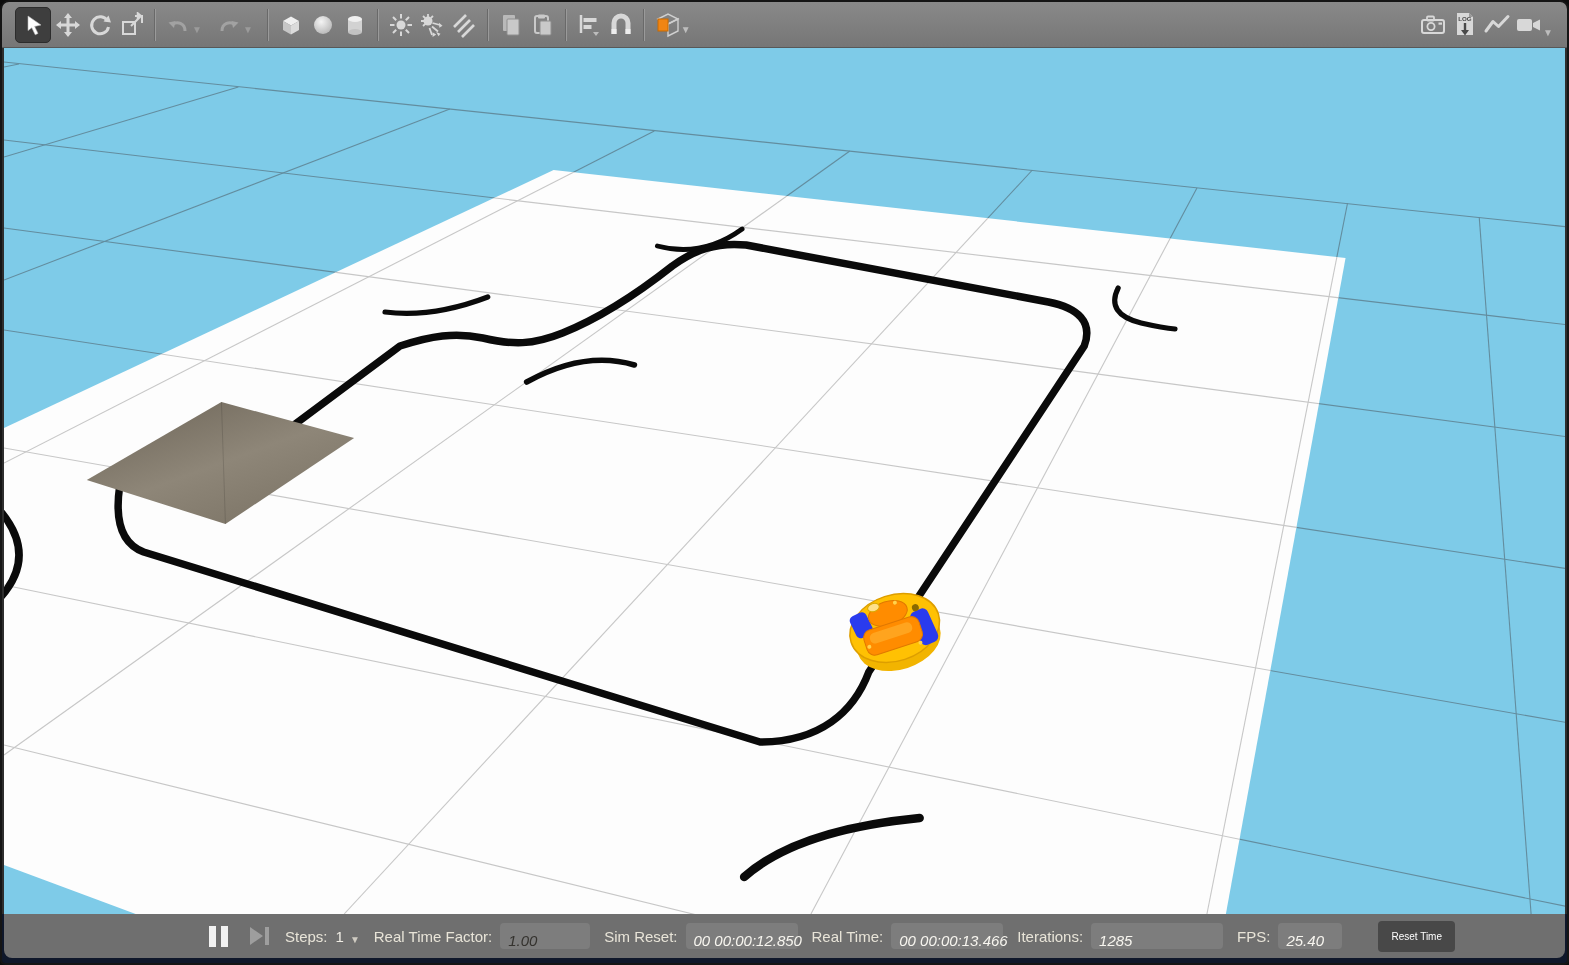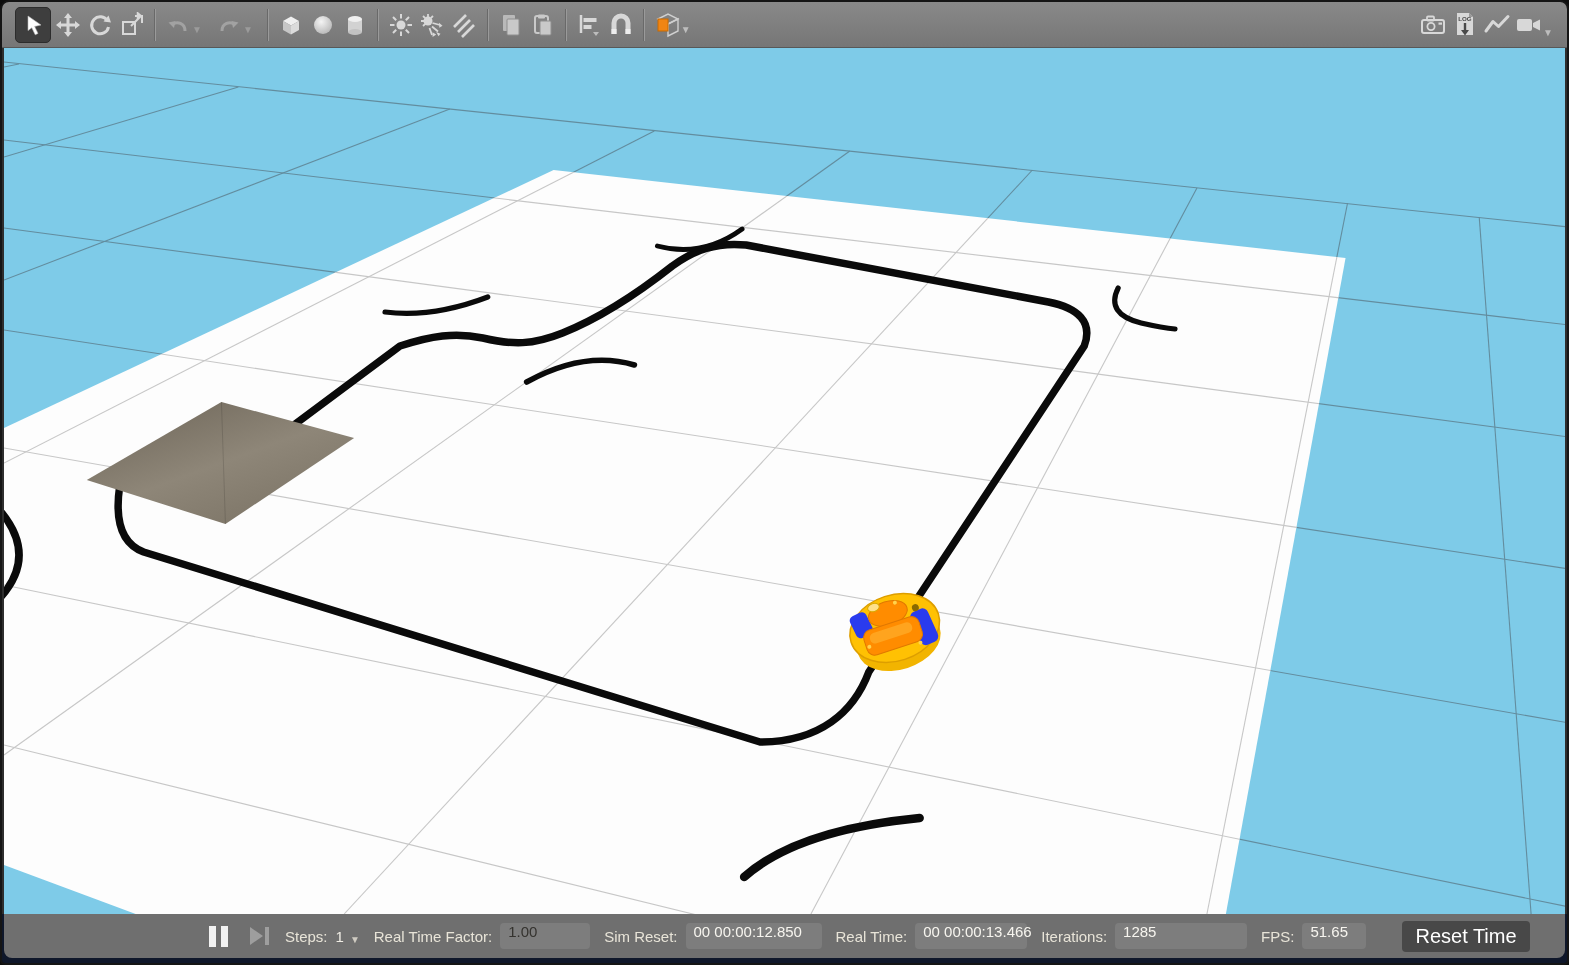--- a/index.html
+++ b/index.html
@@ -36,25 +36,25 @@
   .sb-left-pad{width:205px;}
   .pausebtn{display:flex;gap:5px;margin-right:22px;cursor:pointer;}
   .pausebtn .bar{width:7px;height:21px;background:#F2F2F2;}
   .stepbtn{display:flex;align-items:center;margin-right:16px;}
   .stepbtn .tri{width:0;height:0;border-top:9px solid transparent;border-bottom:9px solid transparent;
     border-left:13px solid #9E9E9E;}
   .stepbtn .bar{width:4px;height:18px;background:#9E9E9E;margin-left:2px;}
   .sb-label{margin-right:8px;white-space:nowrap;}
   .sb-value-plain{color:#F0EDE5;margin-right:2px;}
   .sb-caret{font-size:10px;color:#CFCBC2;margin:6px 14px 0 4px;}
-  .sb-field{background:var(--field-bg);border-radius:4px;height:26px;display:flex;align-items:flex-start;
-    padding:0 8px;color:var(--field-text);margin-right:14px;white-space:nowrap;}
+  .sb-field{background:var(--field-bg);border-radius:4px;height:26px;display:flex;align-items:flex-end;
+    padding:0 8px;color:var(--field-text);margin-right:14px;white-space:nowrap;font-style:italic;}
   .sb-field.dark{color:var(--field-text-dark);}
   .reset-btn{background:var(--button-bg);color:var(--button-text);border:none;border-radius:4px;
-    height:31px;padding:0 13px;font-size:20px;font-family:"Liberation Sans",sans-serif;
+    height:31px;padding:0 13px;font-size:10px;font-family:"Liberation Sans",sans-serif;
     margin-left:22px;cursor:pointer;}
 </style>
 </head>
 <body>
 
 <div class="window">
 
   <div class="toolbar">
     <div style="width:12px"></div>
 
@@ -409,36 +409,36 @@
       <span class="sb-label">Steps:</span>
       <span class="sb-value-plain">1</span>
       <span class="sb-caret">▼</span>
 
       <span class="sb-label">Real Time Factor:</span>
       <div class="sb-field dark" style="width:90px">
         <span>1.00</span>
       </div>
 
       <span class="sb-label">Sim Reset:</span>
-      <div class="sb-field" style="width:136px">
+      <div class="sb-field" style="width:112px">
         <span>00 00:00:12.850</span>
       </div>
 
       <span class="sb-label">Real Time:</span>
       <div class="sb-field" style="width:112px">
         <span>00 00:00:13.466</span>
       </div>
 
       <span class="sb-label">Iterations:</span>
       <div class="sb-field" style="width:132px">
         <span>1285</span>
       </div>
 
       <span class="sb-label">FPS:</span>
       <div class="sb-field" style="width:64px">
-        <span>51.65</span>
+        <span>25.40</span>
       </div>
 
       <button class="reset-btn">Reset Time</button>
     </div>
   </div>
 
 </div>
 
 </body></html>

